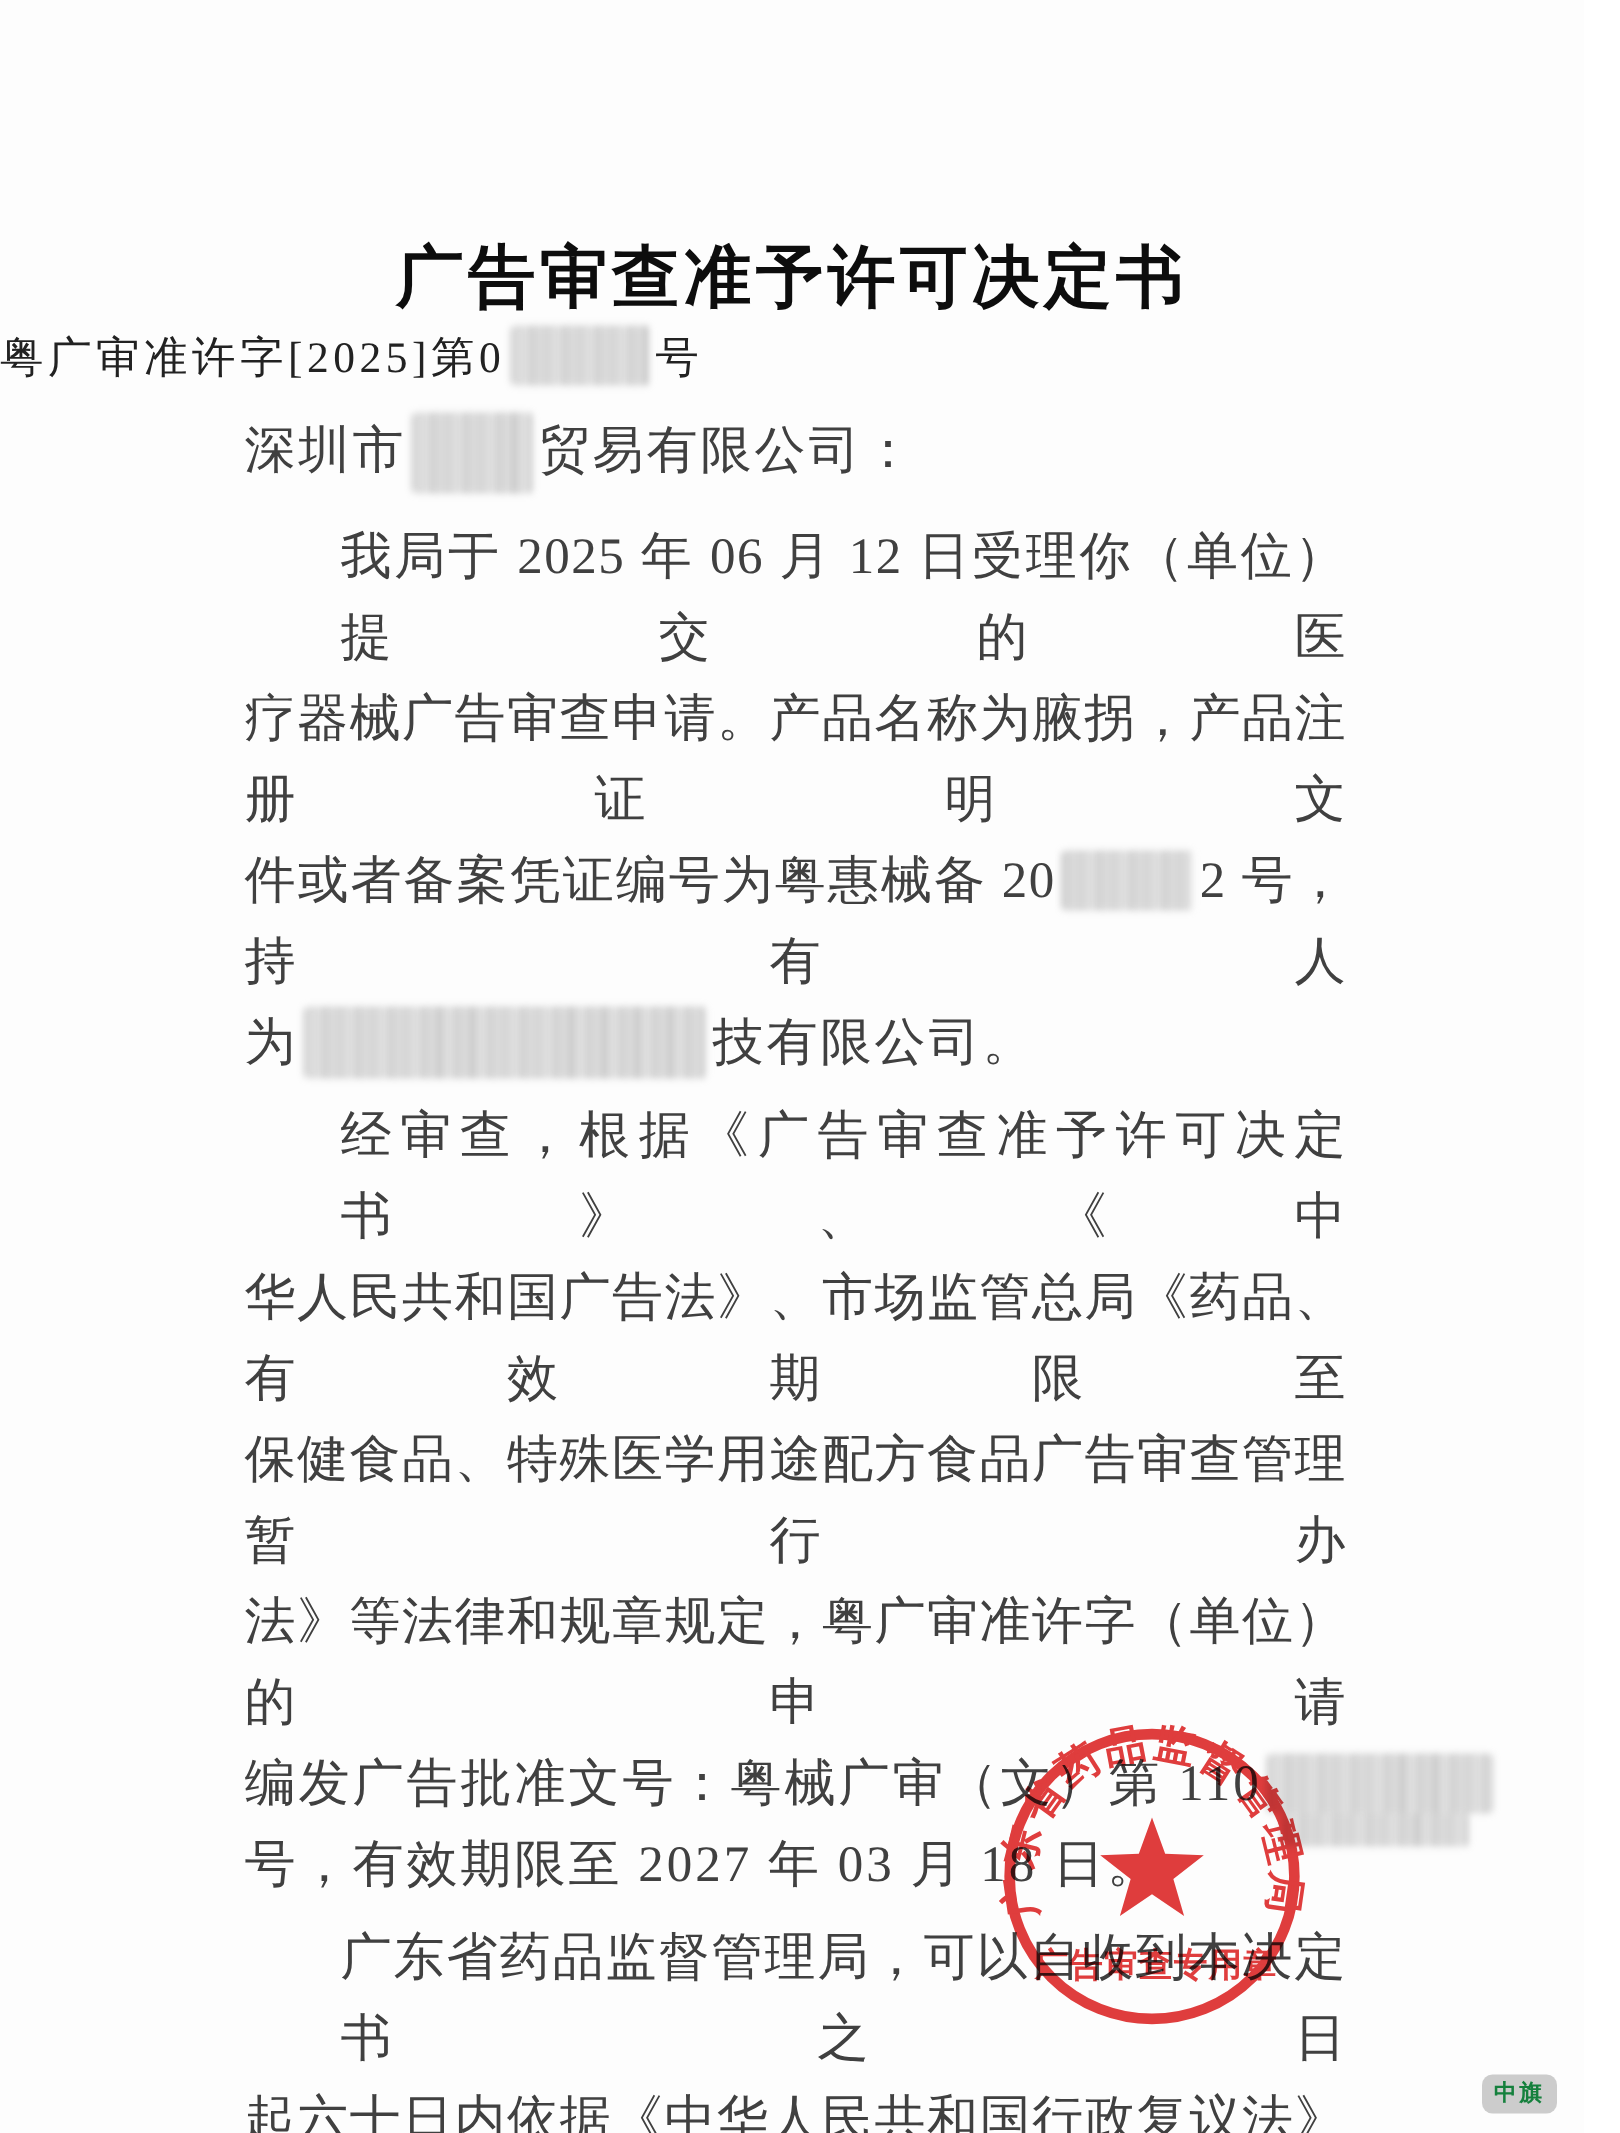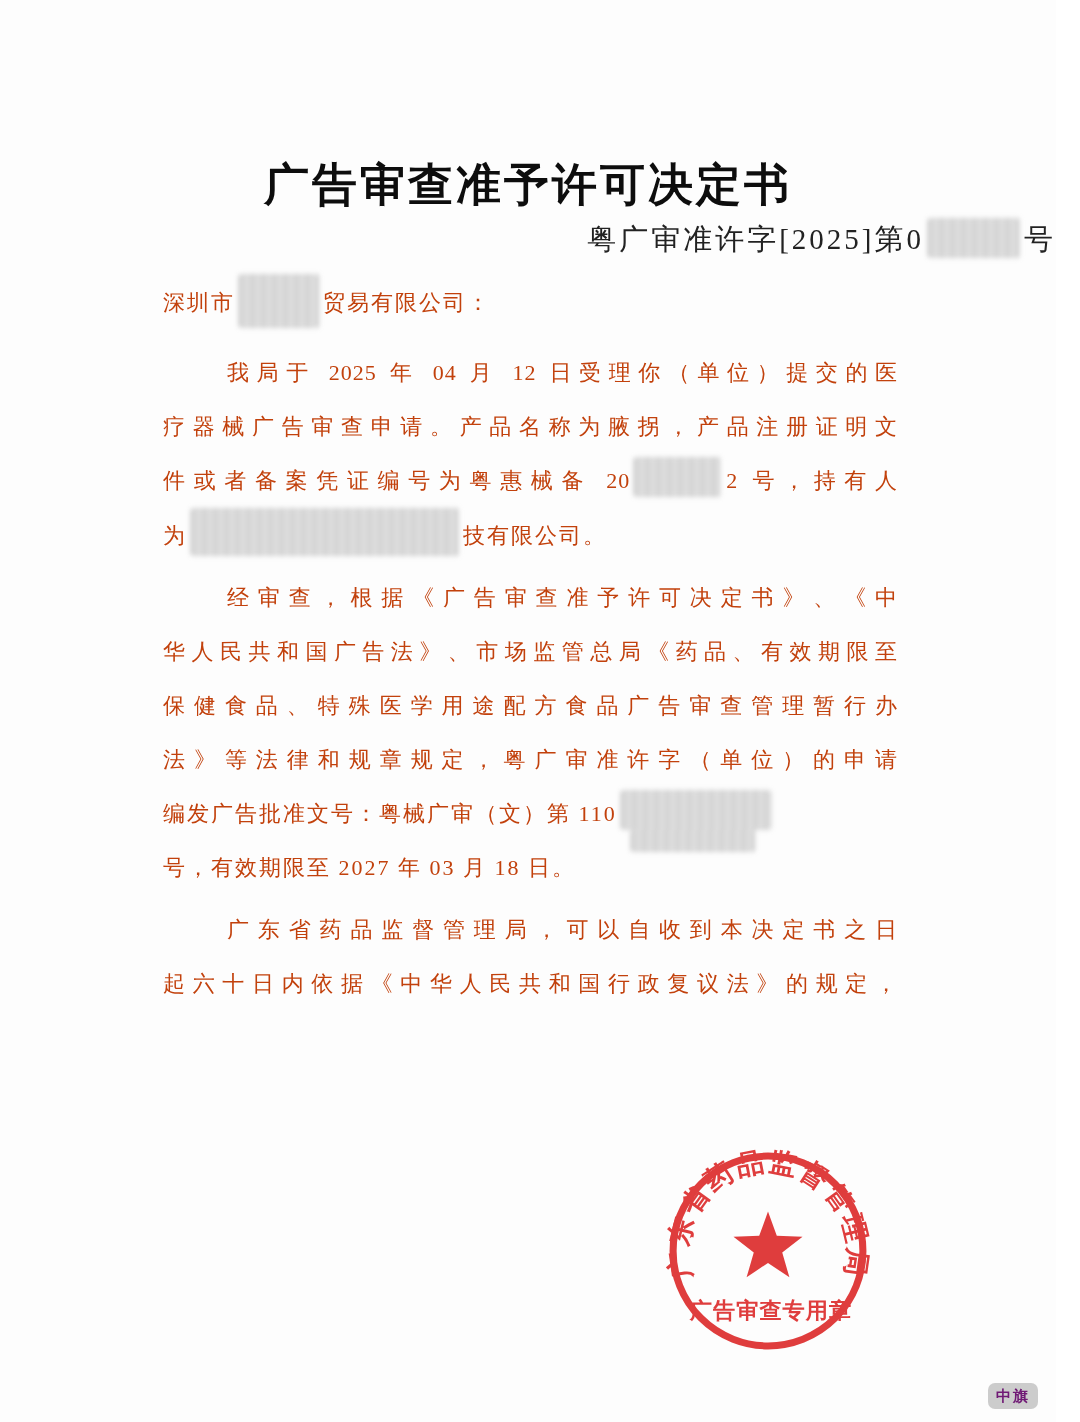--- a/index.html
+++ b/index.html
@@ -5,24 +5,24 @@
   html,body{margin:0;padding:0;background:#ffffff;}
   .page{
     position:relative;width:1056px;height:1422px;background:#fdfdfd;overflow:hidden;
     font-family:"Liberation Serif","DejaVu Serif",serif;color:#1d1d1d;
   }
   .doc-title{
     margin-top:158px;text-align:center;font-family:"Liberation Sans","DejaVu Sans",sans-serif;
     font-weight:bold;font-size:45px;line-height:54px;letter-spacing:3px;color:#0d0d0d;
   }
   .doc-no{
-    margin-top:4px;text-align:right;font-size:29px;line-height:46px;letter-spacing:3px;color:#222;
+    margin-top:4px;text-align:left;font-size:29px;line-height:46px;letter-spacing:3px;color:#222;
   }
   .content{margin:0 158px 0 163px;}
-  .line{font-size:22px;line-height:54px;letter-spacing:2px;white-space:nowrap;color:#c2410c;}
+  .line{font-size:34px;line-height:54px;letter-spacing:2px;white-space:nowrap;color:#404040;}
   .line.j{
     white-space:normal;text-align:justify;text-align-last:justify;
     text-justify:inter-character;letter-spacing:1px;
   }
   .indent{padding-left:64px;}
   .addressee{margin-top:12px;}
   .para-1{margin-top:16px;}
   .para-2,.para-3{margin-top:8px;}
   
   .redact{
@@ -43,21 +43,21 @@
   }
   
   .seal{
     position:absolute;left:664px;top:1147px;width:208px;height:208px;
     mix-blend-mode:multiply;opacity:.88;
   }
   .seal text{font-family:"Liberation Serif","DejaVu Serif",serif;font-weight:bold;}
   
   .watermark{
     position:absolute;right:18px;bottom:13px;width:50px;height:26px;border-radius:7px;
-    background:rgba(195,195,195,.85);color:#701a75;
+    background:rgba(195,195,195,.85);color:#15803d;
     font-family:"Liberation Sans","DejaVu Sans",sans-serif;font-weight:bold;
     font-size:15px;line-height:26px;text-align:center;letter-spacing:2px;
   }
 </style>
 </head>
 <body>
 
 <div class="page">
 
   <div class="doc-title">广告审查准予许可决定书</div>
@@ -66,21 +66,21 @@
     <span>粤广审准许字[2025]第0</span><span class="redact r-docno"></span><span>号</span>
   </div>
 
   <div class="content">
 
     <div class="line addressee">
       <span>深圳市</span><span class="redact r-addr"></span><span>贸易有限公司：</span>
     </div>
 
     <div class="para-1">
-      <div class="line j indent">我局于 2025 年 04 月 12 日受理你（单位）提交的医</div>
+      <div class="line j indent">我局于 2025 年 06 月 12 日受理你（单位）提交的医</div>
       <div class="line j">疗器械广告审查申请。产品名称为腋拐，产品注册证明文</div>
       <div class="line j">
         <span>件或者备案凭证编号为粤惠械备 20</span><span class="redact r-reg"></span><span>2 号，持有人</span>
       </div>
       <div class="line">
         <span>为</span><span class="redact r-holder"></span><span>技有限公司。</span>
       </div>
     </div>
 
     <div class="para-2">

